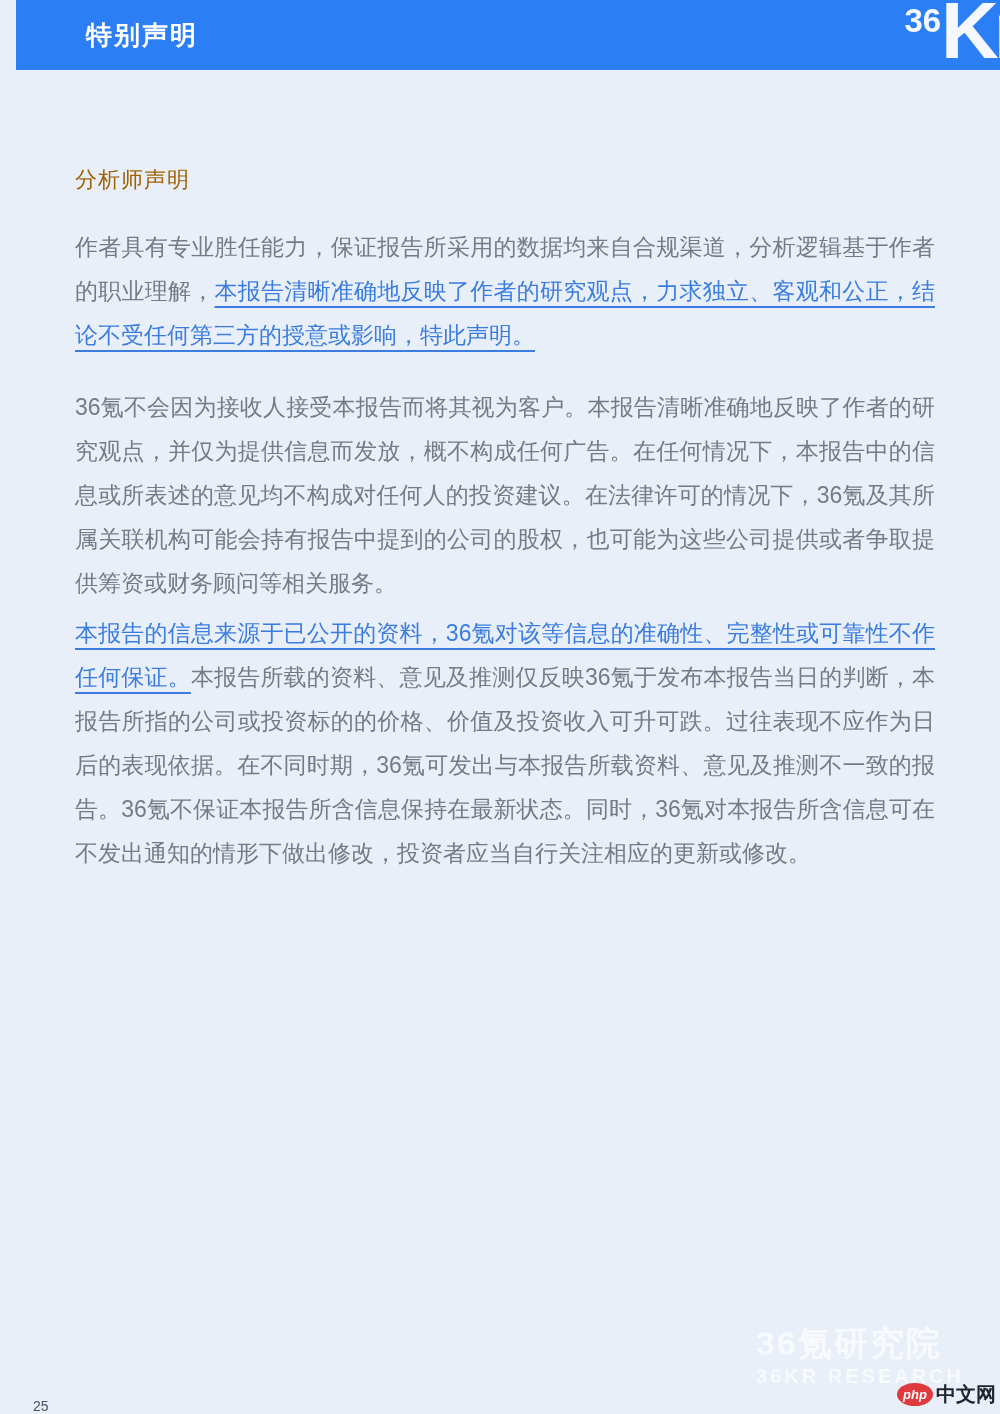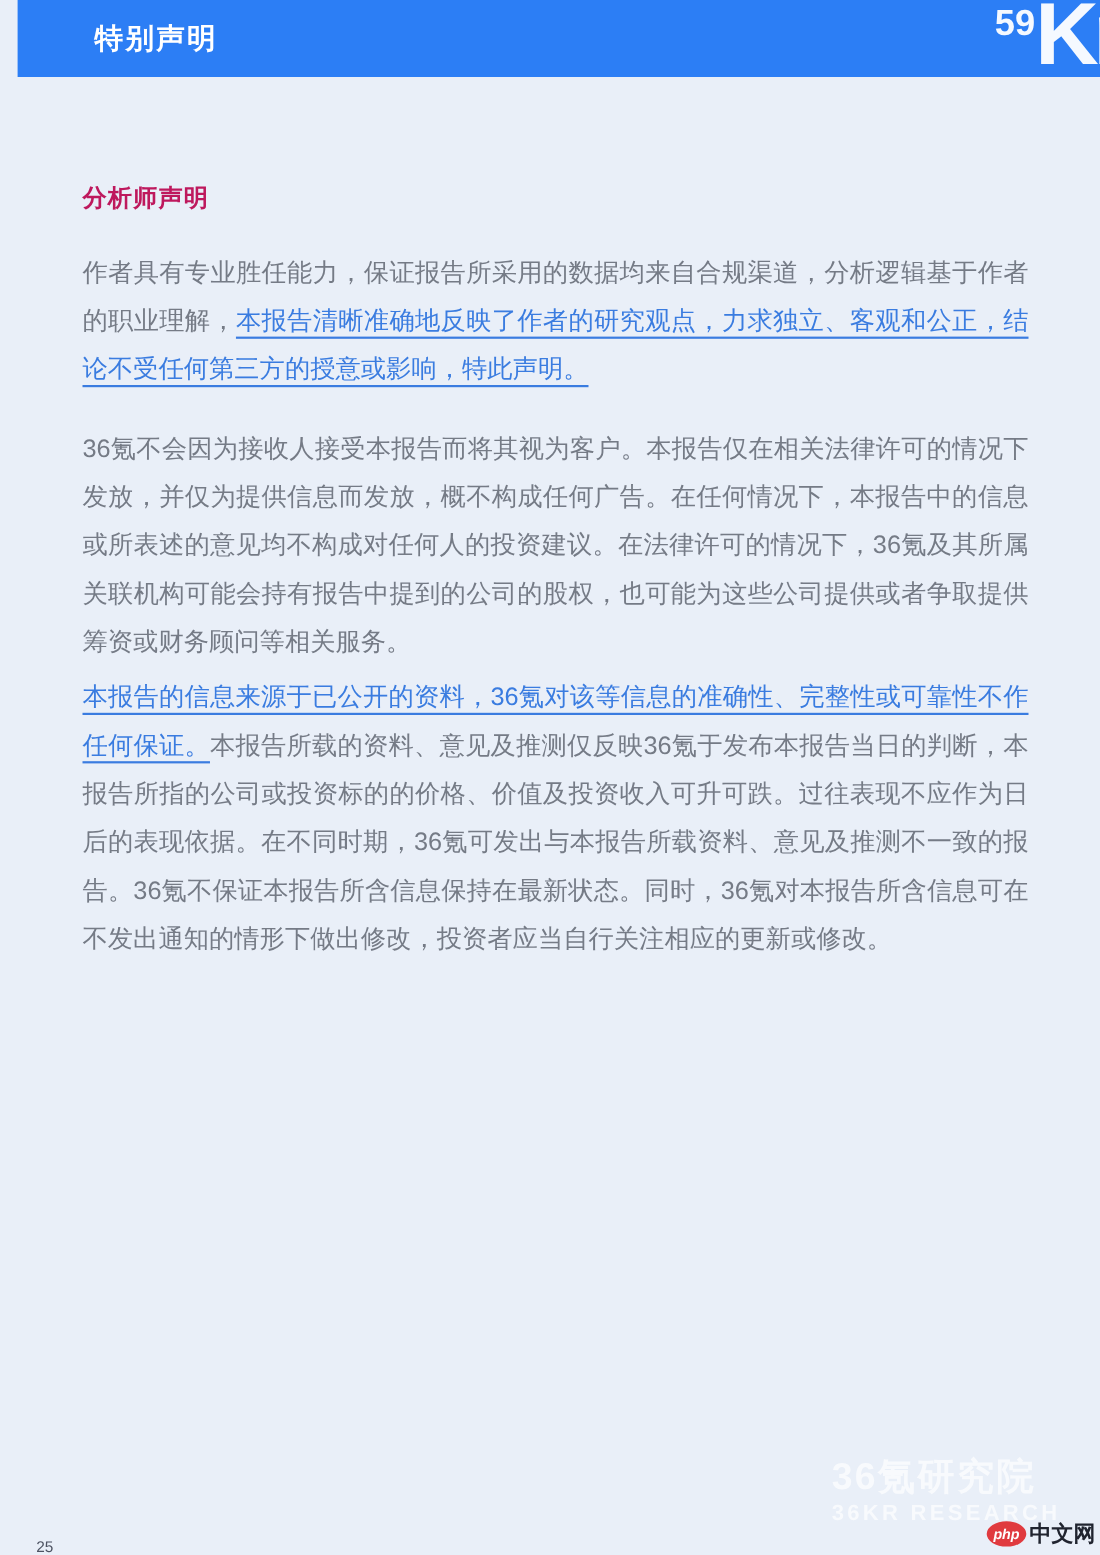--- a/index.html
+++ b/index.html
@@ -29,22 +29,22 @@
     color:#F5F9FF; font-weight:bold; line-height:1;
     z-index:2;
   }
   .logo-36 { font-size:33px; margin-top:4px; }
   .logo-kr { font-size:80px; margin-top:-9px; letter-spacing:-5px; }
 
   
   .content { padding:95px 65px 0 75px; }
   .sec-heading {
     margin:0;
-    font-size:22px; font-weight:bold;
-    color:#be185d; letter-spacing:1px;
+    font-size:22px; font-weight:normal;
+    color:#a16207; letter-spacing:1px;
   }
   .sec-heading.disclaimer { margin-top:90px; }
   .body-par {
     margin:30px 0 0 0;
     font-size:23px; line-height:44px;
     color:#757B86;
     text-align:justify;
     text-justify:inter-ideograph;
   }
   .body-par.p2 { margin-top:28px; }
@@ -85,33 +85,33 @@
   }
 </style>
 </head>
 <body>
 
 <div class="page">
 
   <div class="header">
     <div class="header-title">特别声明</div>
     <div class="logo">
-      <span class="logo-36">59</span>
+      <span class="logo-36">36</span>
       <span class="logo-kr">Kr</span>
     </div>
   </div>
 
   <div class="content">
 
     <h2 class="sec-heading">分析师声明</h2>
 
     <p class="body-par"><span>作者具有专业胜任能力，保证报告所采用的数据均来自合规渠道，分析逻辑基于作者的职业理解，</span><span class="blue-text">本报告清晰准确地反映了作者的研究观点，力求独立、客观和公正，结论不受任何第三方的授意或影响，特此声明。</span></p>
 
 
-    <p class="body-par p2">36氪不会因为接收人接受本报告而将其视为客户。本报告仅在相关法律许可的情况下发放，并仅为提供信息而发放，概不构成任何广告。在任何情况下，本报告中的信息或所表述的意见均不构成对任何人的投资建议。在法律许可的情况下，36氪及其所属关联机构可能会持有报告中提到的公司的股权，也可能为这些公司提供或者争取提供筹资或财务顾问等相关服务。</p>
+    <p class="body-par p2">36氪不会因为接收人接受本报告而将其视为客户。本报告清晰准确地反映了作者的研究观点，并仅为提供信息而发放，概不构成任何广告。在任何情况下，本报告中的信息或所表述的意见均不构成对任何人的投资建议。在法律许可的情况下，36氪及其所属关联机构可能会持有报告中提到的公司的股权，也可能为这些公司提供或者争取提供筹资或财务顾问等相关服务。</p>
 
     <p class="body-par p3"><span class="blue-text">本报告的信息来源于已公开的资料，36氪对该等信息的准确性、完整性或可靠性不作任何保证。</span><span>本报告所载的资料、意见及推测仅反映36氪于发布本报告当日的判断，本报告所指的公司或投资标的的价格、价值及投资收入可升可跌。过往表现不应作为日后的表现依据。在不同时期，36氪可发出与本报告所载资料、意见及推测不一致的报告。36氪不保证本报告所含信息保持在最新状态。同时，36氪对本报告所含信息可在不发出通知的情形下做出修改，投资者应当自行关注相应的更新或修改。</span></p>
 
   </div>
 
   <div class="page-number">25</div>
 
   <div class="watermark">
     <div class="wm-line1">36氪研究院</div>
     <div class="wm-line2">36KR RESEARCH</div>

